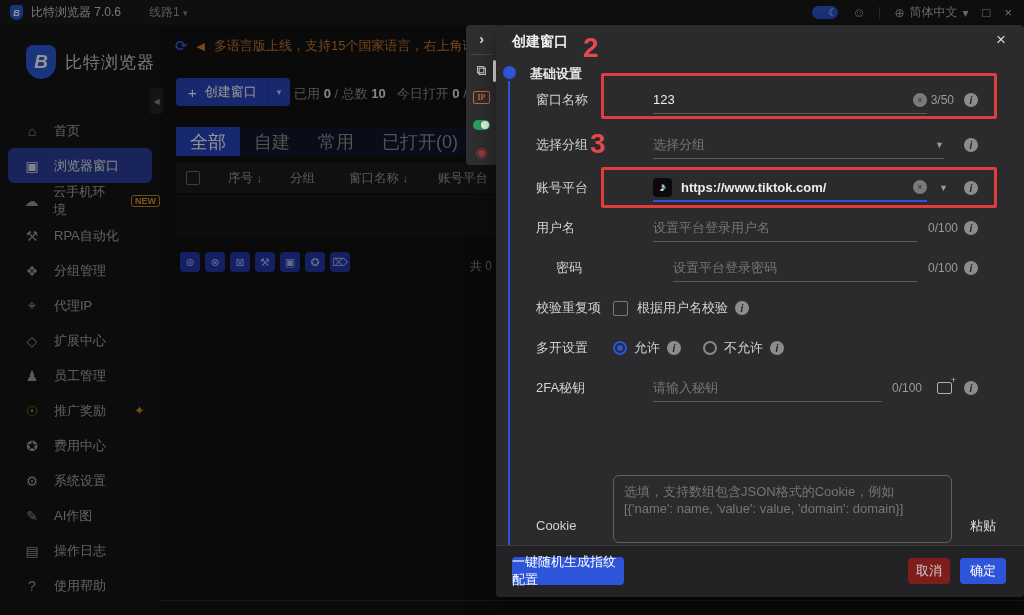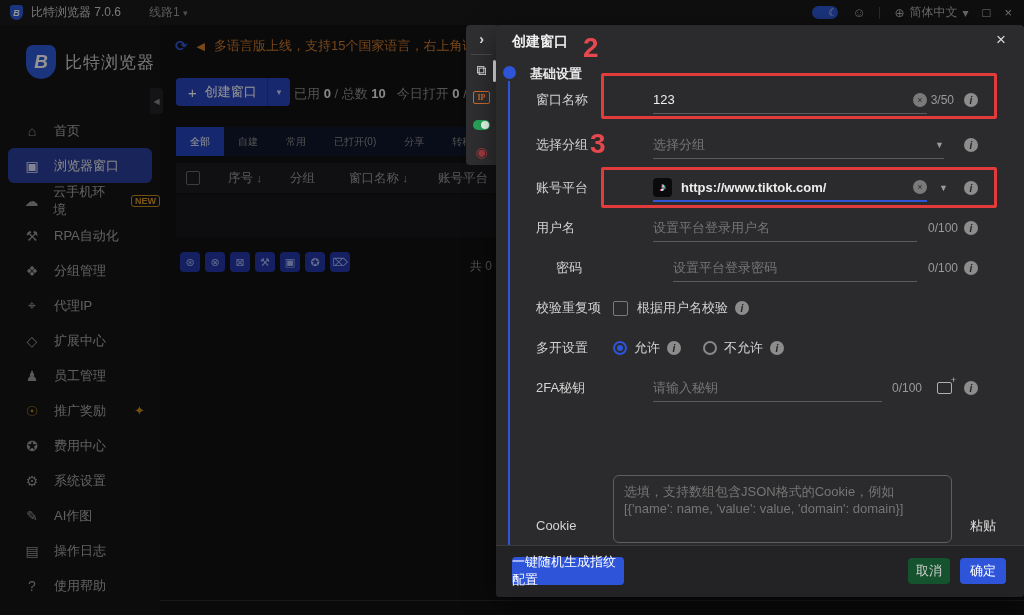--- a/index.html
+++ b/index.html
@@ -41,21 +41,21 @@
   .announce .refresh { color:#2e5bd7; font-size:15px; font-weight:bold; }
   .announce .horn { color:#cf7a2e; font-size:11px; }
   .announce .txt { color:#cf7a2e; font-size:13px; }
   .create-btn { position:absolute; left:16px; top:53px; height:28px; background:#2a46c0; border-radius:4px; display:flex; align-items:center; color:#fff; font-size:13px; }
   .create-btn .plus { font-size:15px; padding:0 8px 0 12px; }
   .create-btn .split { width:1px; height:28px; background:#2238a0; margin-left:10px; }
   .create-btn .car { padding:0 9px; font-size:9px; color:#cdd6ff; }
   .stats { position:absolute; left:134px; top:60px; font-size:13px; color:#8f8f8f; white-space:nowrap; }
   .stats b { color:#e8e8e8; font-weight:bold; }
   .tabstrip { position:absolute; left:16px; top:102px; right:0; height:29px; background:#10162b; display:flex; }
-  .tab { padding:0 14px; font-size:10px; color:#8f8f8f; display:flex; align-items:center; }
+  .tab { padding:0 14px; font-size:18px; color:#8f8f8f; display:flex; align-items:center; }
   .tab.active { background:#2544c0; color:#fff; }
   .thead { position:absolute; left:16px; top:138px; right:0; height:30px; background:#1c1c1f; display:flex; align-items:center; font-size:12.5px; color:#9a9a9a; }
   .cbx { width:14px; height:14px; border:1.5px solid #6a6a6a; border-radius:2px; margin-left:10px; }
   .th { margin-left:28px; } .th .ar { font-size:11px; }
   .empty-row { position:absolute; left:16px; top:170px; right:0; height:42px; background:#17171a; }
   .actions { position:absolute; left:20px; top:227px; display:flex; gap:5px; }
   .act-btn { width:20px; height:20px; background:#2338a8; border-radius:4px; color:#a9b7f5; font-size:11px; display:flex; align-items:center; justify-content:center; }
   .total { position:absolute; left:310px; top:233px; font-size:12px; color:#8f8f8f; }
   .bottom-line { position:absolute; left:0; bottom:14px; right:0; height:1px; background:#2c2c2e; }
 
@@ -100,21 +100,21 @@
   .radio.sel i { position:absolute; left:2px; top:2px; width:6px; height:6px; border-radius:50%; background:#2e54d9; }
   .inline-info { width:14px; height:14px; border-radius:50%; background:#8c8c8c; color:#232323; font-size:10px; font-weight:bold; font-style:italic; display:flex; align-items:center; justify-content:center; margin-right:22px; }
   .scan-ic { position:absolute; right:54px; width:15px; height:12px; border:1.5px solid #b0b0b0; border-radius:2px; }
   .scan-ic:after { content:"+"; position:absolute; right:-5px; top:-8px; color:#b0b0b0; font-size:9px; }
   .m-box { position:absolute; left:117px; right:72px; border:1px solid #5f5f5f; border-radius:6px; background:transparent; }
   .m-box textarea { width:100%; height:100%; background:transparent; border:0; outline:none; resize:none; color:#ededed; font-size:13px; padding:7px 10px; }
   .paste { position:absolute; right:28px; top:492px; font-size:13px; color:#e0e0e0; }
   .m-foot { position:absolute; left:0; right:0; bottom:0; height:52px; background:#232325; border-top:1px solid #3a3a3c; border-radius:0 0 4px 4px; }
   .btn { border:0; border-radius:4px; font-size:13px; color:#fff; display:flex; align-items:center; justify-content:center; position:absolute; }
   .btn-blue { background:#2e54d9; }
-  .btn-gray { background:#14532d; color:#d0d0d0; }
+  .btn-gray { background:#7f1d1d; color:#d0d0d0; }
   .gen-btn { left:16px; top:11px; width:112px; height:28px; }
   .cancel-btn { right:74px; top:12px; width:42px; height:26px; }
   .ok-btn { right:18px; top:12px; width:46px; height:26px; }
 
   
   .anno { position:absolute; z-index:70; color:#e5484d; font-weight:bold; font-size:28px; }
   .anno-rect { position:absolute; z-index:70; border:3px solid #e23b3b; border-radius:2px; }
 </style>
 </head>
 <body>

